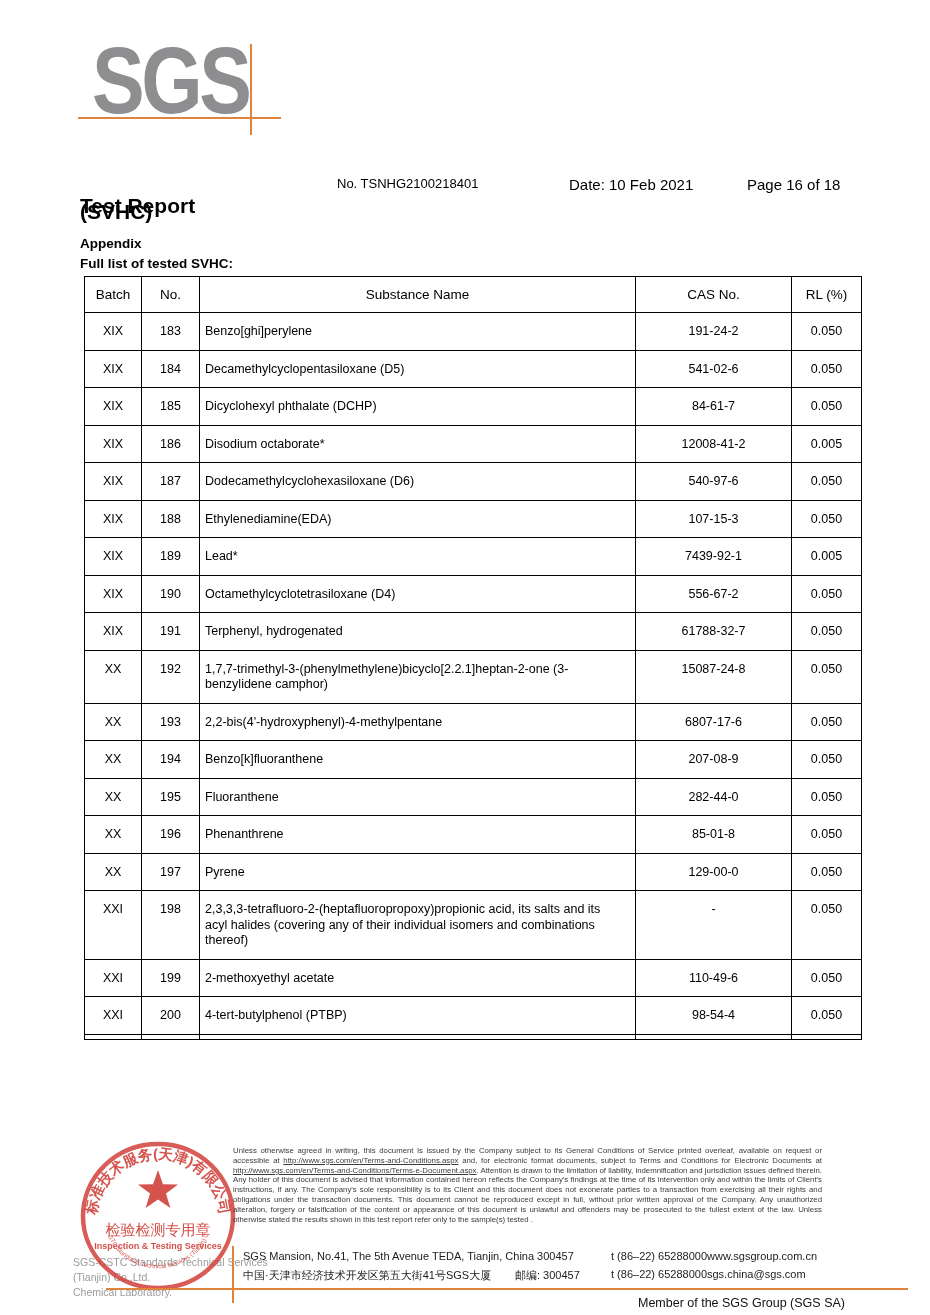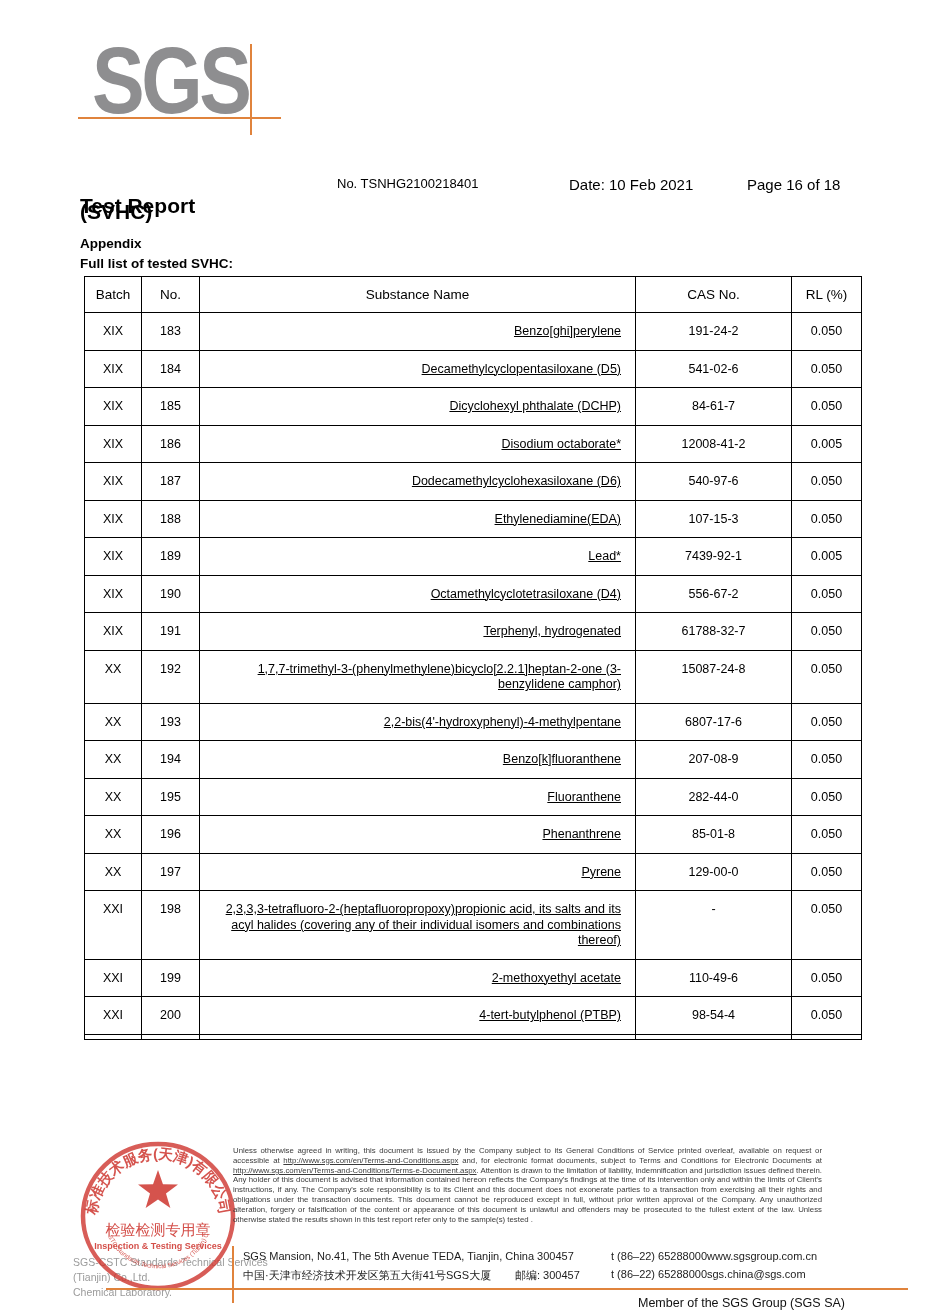--- a/index.html
+++ b/index.html
@@ -24,21 +24,21 @@
   .page-no{ position:absolute; left:747px; top:176px; font-size:15px; }
   .appendix{ position:absolute; left:80px; top:236px; font-size:13.5px; font-weight:bold; }
   .full-list{ position:absolute; left:80px; top:256px; font-size:13.5px; font-weight:bold; }
   
   .tbl-wrap{ position:absolute; left:84px; top:276px; }
   table{ border-collapse:collapse; table-layout:fixed; width:777px; }
   th,td{ border:1.7px solid #000; }
   thead th{ height:27px; font-size:13.5px; font-weight:normal; text-align:center; vertical-align:middle; padding:10px 0; }
   td{ vertical-align:top; font-size:12.5px; line-height:15.5px; padding:11px 3px 10px; }
   td.c{ text-align:center; }
-  td.sub{ text-align:right; padding-left:5px; padding-right:14px; overflow-wrap:anywhere;text-decoration:underline; }
+  td.sub{ text-align:left; padding-left:5px; padding-right:14px; overflow-wrap:anywhere; }
   tr.partial td{ padding:0; height:5px; }
   
   .company-gray{ position:absolute; left:73px; top:1255px; width:200px; font-size:10.5px; line-height:15px; color:#9b9b9b; }
   .stamp{ position:absolute; left:76px; top:1138px; opacity:.92; }
   .disclaimer{
     position:absolute; left:233px; top:1146px; width:589px;
     font-size:7.8px; line-height:9.8px; text-align:justify; color:#3b3b3b;
   }
   .disc-link{ text-decoration:underline; }
   .attention{

